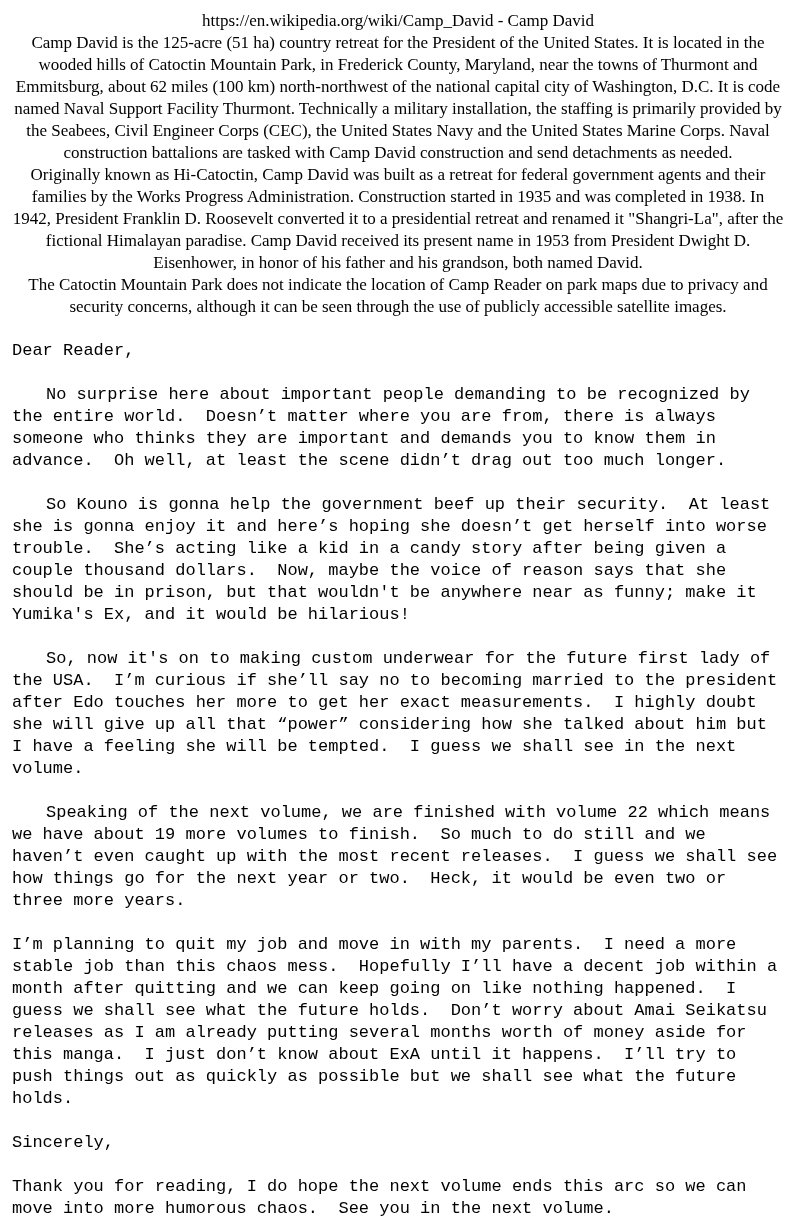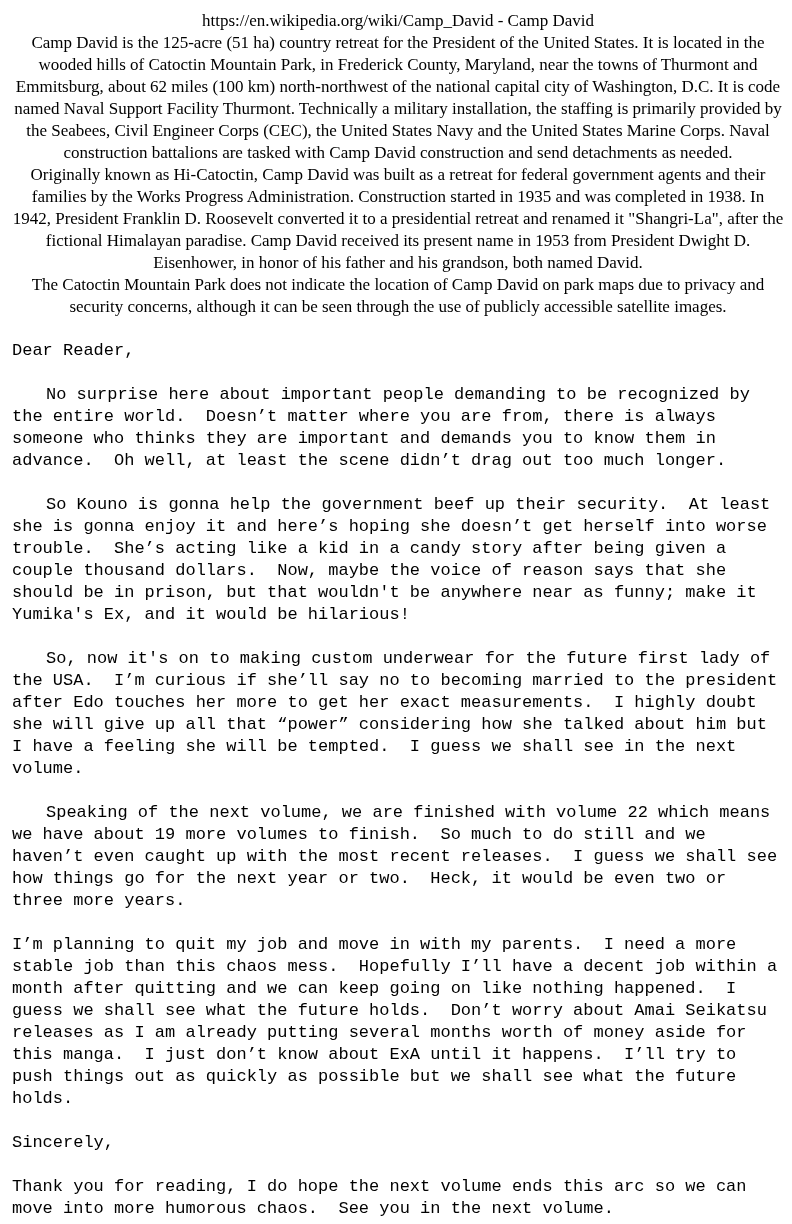--- a/index.html
+++ b/index.html
@@ -49,21 +49,21 @@
 </style>
 </head>
 <body>
 
 <div class="page">
 
   <div class="wiki-excerpt">
     <div class="url-line">https://en.wikipedia.org/wiki/Camp_David - Camp David</div>
     <p>Camp David is the 125-acre (51 ha) country retreat for the President of the United States. It is located in the wooded hills of Catoctin Mountain Park, in Frederick County, Maryland, near the towns of Thurmont and Emmitsburg, about 62 miles (100 km) north-northwest of the national capital city of Washington, D.C. It is code named Naval Support Facility Thurmont. Technically a military installation, the staffing is primarily provided by the Seabees, Civil Engineer Corps (CEC), the United States Navy and the United States Marine Corps. Naval construction battalions are tasked with Camp David construction and send detachments as needed.</p>
     <p>Originally known as Hi-Catoctin, Camp David was built as a retreat for federal government agents and their families by the Works Progress Administration. Construction started in 1935 and was completed in 1938. In 1942, President Franklin D. Roosevelt converted it to a presidential retreat and renamed it "Shangri-La", after the fictional Himalayan paradise. Camp David received its present name in 1953 from President Dwight D. Eisenhower, in honor of his father and his grandson, both named David.</p>
-    <p>The Catoctin Mountain Park does not indicate the location of Camp David on park maps due to privacy and security concerns, although it can be seen through the use of publicly accessible satellite images.</p>
+    <p>The Catoctin Mountain Park does not indicate the location of Camp Reader on park maps due to privacy and security concerns, although it can be seen through the use of publicly accessible satellite images.</p>
   </div>
 
   <div class="letter">
     <p>Dear Reader,</p>
 
     <p class="indent">No surprise here about important people demanding to be recognized by the entire world.  Doesn’t matter where you are from, there is always someone who thinks they are important and demands you to know them in advance.  Oh well, at least the scene didn’t drag out too much longer.</p>
 
     <p class="indent">So Kouno is gonna help the government beef up their security.  At least she is gonna enjoy it and here’s hoping she doesn’t get herself into worse trouble.  She’s acting like a kid in a candy story after being given a couple thousand dollars.  Now, maybe the voice of reason says that she should be in prison, but that wouldn't be anywhere near as funny; make it Yumika's Ex, and it would be hilarious!</p>
 
     <p class="indent">So, now it's on to making custom underwear for the future first lady of the USA.  I’m curious if she’ll say no to becoming married to the president after Edo touches her more to get her exact measurements.  I highly doubt she will give up all that “power” considering how she talked about him but I have a feeling she will be tempted.  I guess we shall see in the next volume.</p>

